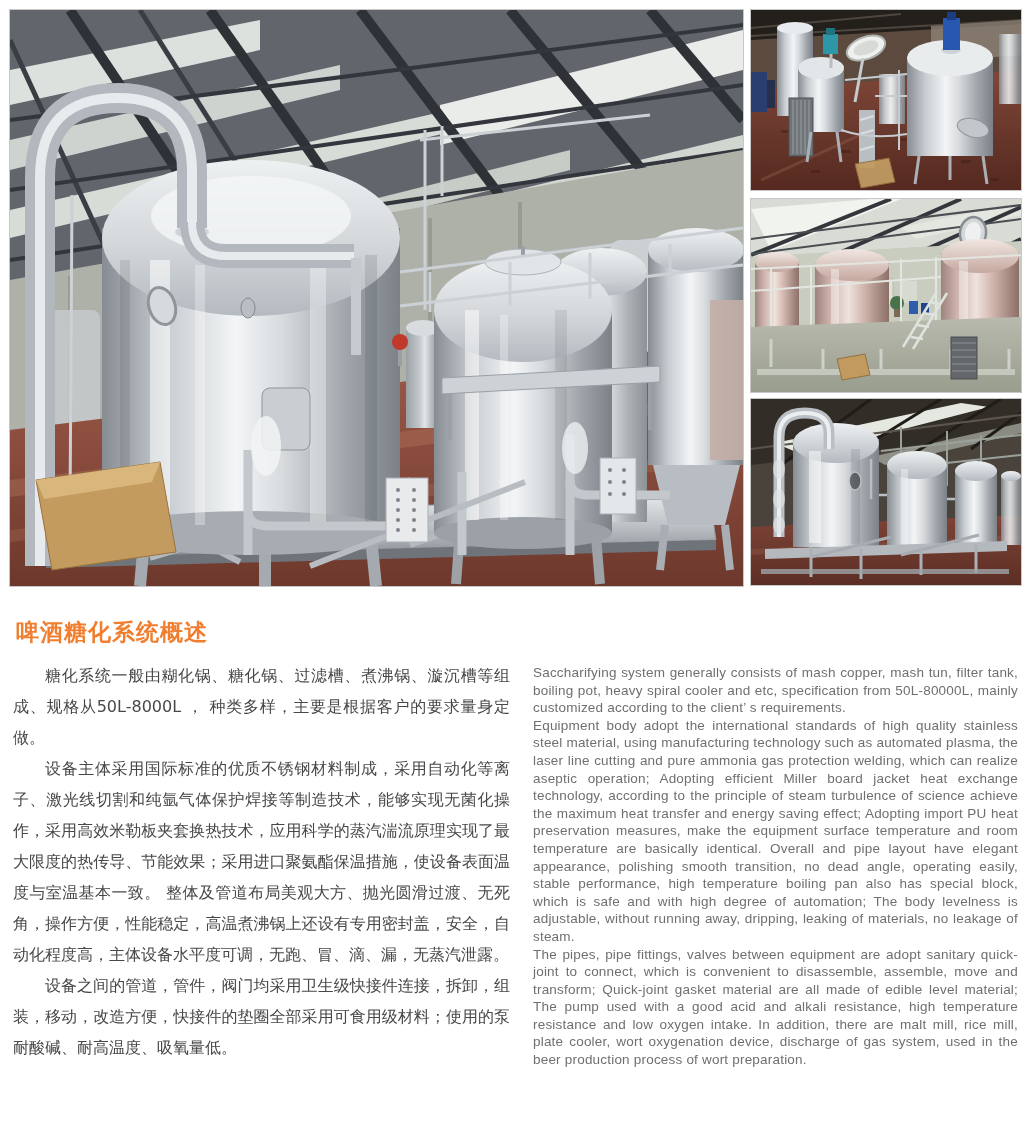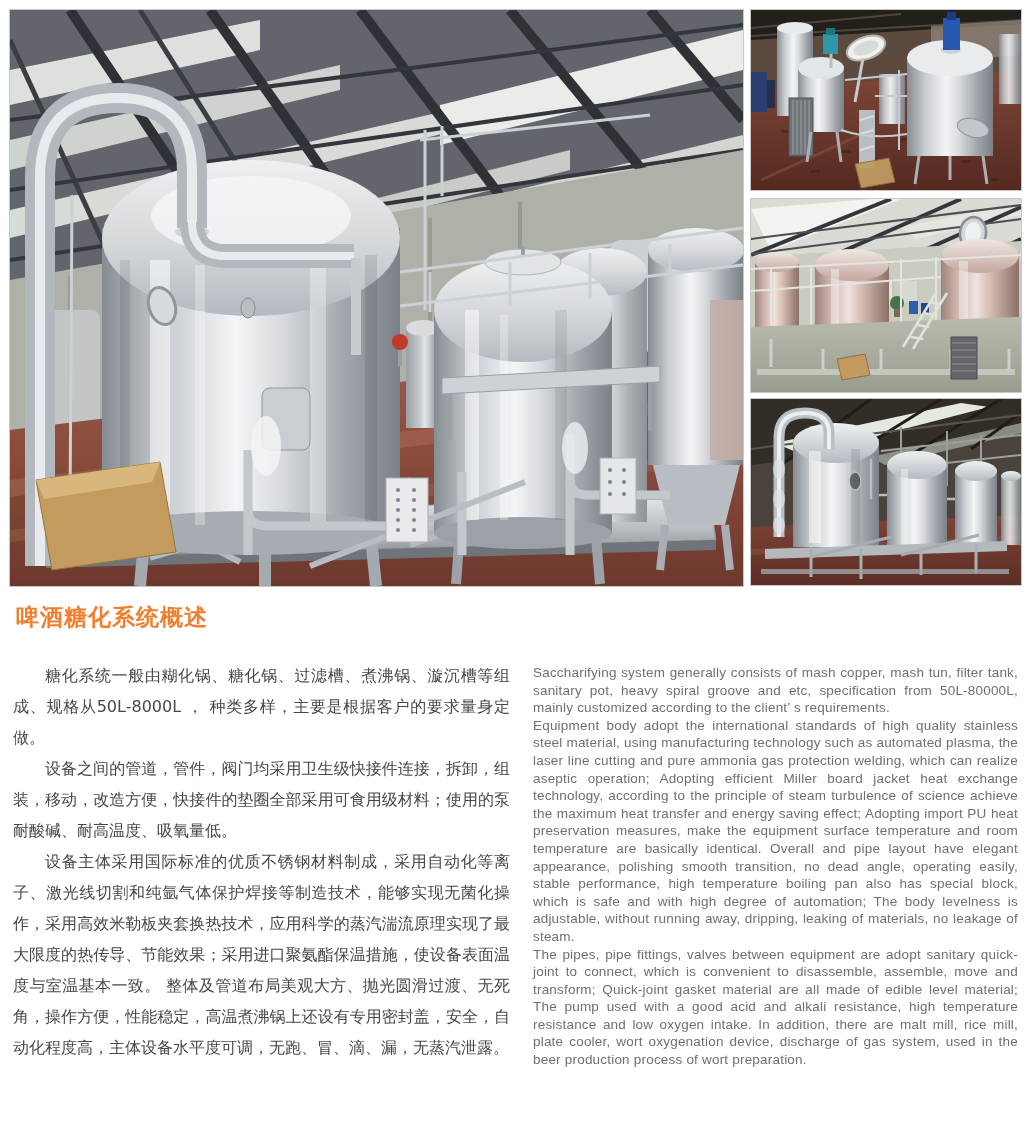--- a/index.html
+++ b/index.html
@@ -4,21 +4,21 @@
 <style>
   html,body{margin:0;padding:0;background:#ffffff;}
   .page{position:relative;width:1028px;height:1122px;background:#ffffff;overflow:hidden;
         font-family:"DejaVu Sans",sans-serif;}
   .photo{position:absolute;overflow:hidden;box-shadow:0 0 0 1px #c8c8c8;background:#9aa0a3;}
   .photo svg{display:block;width:100%;height:100%;}
   #photo-main{left:10px;top:10px;width:733px;height:576px;}
   #photo-r1{left:751px;top:10px;width:270px;height:180px;}
   #photo-r2{left:751px;top:199px;width:270px;height:193px;}
   #photo-r3{left:751px;top:399px;width:270px;height:186px;}
-  .heading{position:absolute;left:16px;top:587px;font-size:23px;line-height:30px;
+  .heading{position:absolute;left:16px;top:602px;font-size:23px;line-height:30px;
            font-weight:600;color:#f07e2e;letter-spacing:1px;}
   .cn-col{position:absolute;left:13px;top:660px;width:497px;font-size:16px;line-height:31px;
           color:#474747;text-align:justify;}
   .cn-col p{margin:0;text-indent:2em;}
   .en-col{position:absolute;left:533px;top:664px;width:485px;font-size:13.5px;line-height:17.6px;
           color:#6f6f6f;text-align:justify;font-family:"Liberation Sans",sans-serif;
           letter-spacing:.2px;}
   .en-col p{margin:0;}
 </style>
 </head>
@@ -473,23 +473,23 @@
           <line x1="225" y1="146" x2="225" y2="174"></line>
       </g>
       <rect x="10" y="170" width="248" height="5" fill="#9ea4a8" opacity=".8"></rect>
     </svg>
   </div>
 
   <h1 class="heading">啤酒糖化系统概述</h1>
 
   <div class="cn-col">
     <p>糖化系统一般由糊化锅、糖化锅、过滤槽、煮沸锅、漩沉槽等组成、规格从50L-8000L ， 种类多样，主要是根据客户的要求量身定做。</p>
+    <p>设备主体采用国际标准的优质不锈钢材料制成，采用自动化等离子、激光线切割和纯氩气体保护焊接等制造技术，能够实现无菌化操作，采用高效米勒板夹套换热技术，应用科学的蒸汽湍流原理实现了最大限度的热传导、节能效果；采用进口聚氨酯保温措施，使设备表面温度与室温基本一致。 整体及管道布局美观大方、抛光圆滑过渡、无死角，操作方便，性能稳定，高温煮沸锅上还设有专用密封盖，安全，自动化程度高，主体设备水平度可调，无跑、冒、滴、漏，无蒸汽泄露。</p>
     <p>设备之间的管道，管件，阀门均采用卫生级快接件连接，拆卸，组装，移动，改造方便，快接件的垫圈全部采用可食用级材料；使用的泵耐酸碱、耐高温度、吸氧量低。</p>
-    <p>设备主体采用国际标准的优质不锈钢材料制成，采用自动化等离子、激光线切割和纯氩气体保护焊接等制造技术，能够实现无菌化操作，采用高效米勒板夹套换热技术，应用科学的蒸汽湍流原理实现了最大限度的热传导、节能效果；采用进口聚氨酯保温措施，使设备表面温度与室温基本一致。 整体及管道布局美观大方、抛光圆滑过渡、无死角，操作方便，性能稳定，高温煮沸锅上还设有专用密封盖，安全，自动化程度高，主体设备水平度可调，无跑、冒、滴、漏，无蒸汽泄露。</p>
   </div>
 
   <div class="en-col">
-    <p>Saccharifying system generally consists of mash copper, mash tun, filter tank, sanitary pot, heavy spiral groove and etc, specification from 50L-80000L,  mainly customized according to the client’ s requirements.</p>
+    <p>Saccharifying system generally consists of mash copper, mash tun, filter tank, boiling pot, heavy spiral cooler and etc, specification from 50L-80000L,  mainly customized according to the client’ s requirements.</p>
     <p>Equipment body adopt the international standards of high quality stainless steel material, using manufacturing technology such as automated plasma, the laser line cutting and pure ammonia gas protection welding, which can realize aseptic operation; Adopting efficient Miller board jacket heat exchange technology, according to the principle of steam turbulence of science achieve the maximum heat transfer and energy saving effect; Adopting import PU heat preservation measures, make the equipment surface temperature and room temperature are basically identical. Overall and pipe layout have elegant appearance, polishing smooth transition, no dead angle, operating easily, stable performance, high temperature boiling pan also has special block, which is safe and with high degree of automation; The body levelness is adjustable, without running away, dripping, leaking of materials, no leakage of steam.</p>
     <p>The pipes, pipe fittings, valves between equipment are adopt sanitary quick-joint to connect, which is convenient to disassemble, assemble, move and transform; Quick-joint gasket material are all made of edible level material; The pump used with a good acid and alkali resistance, high temperature resistance and low oxygen intake. In addition, there are malt mill, rice mill, plate cooler, wort oxygenation device, discharge of gas system, used in the beer production process of wort preparation.</p>
   </div>
 
 </div>
 
 </body></html>

